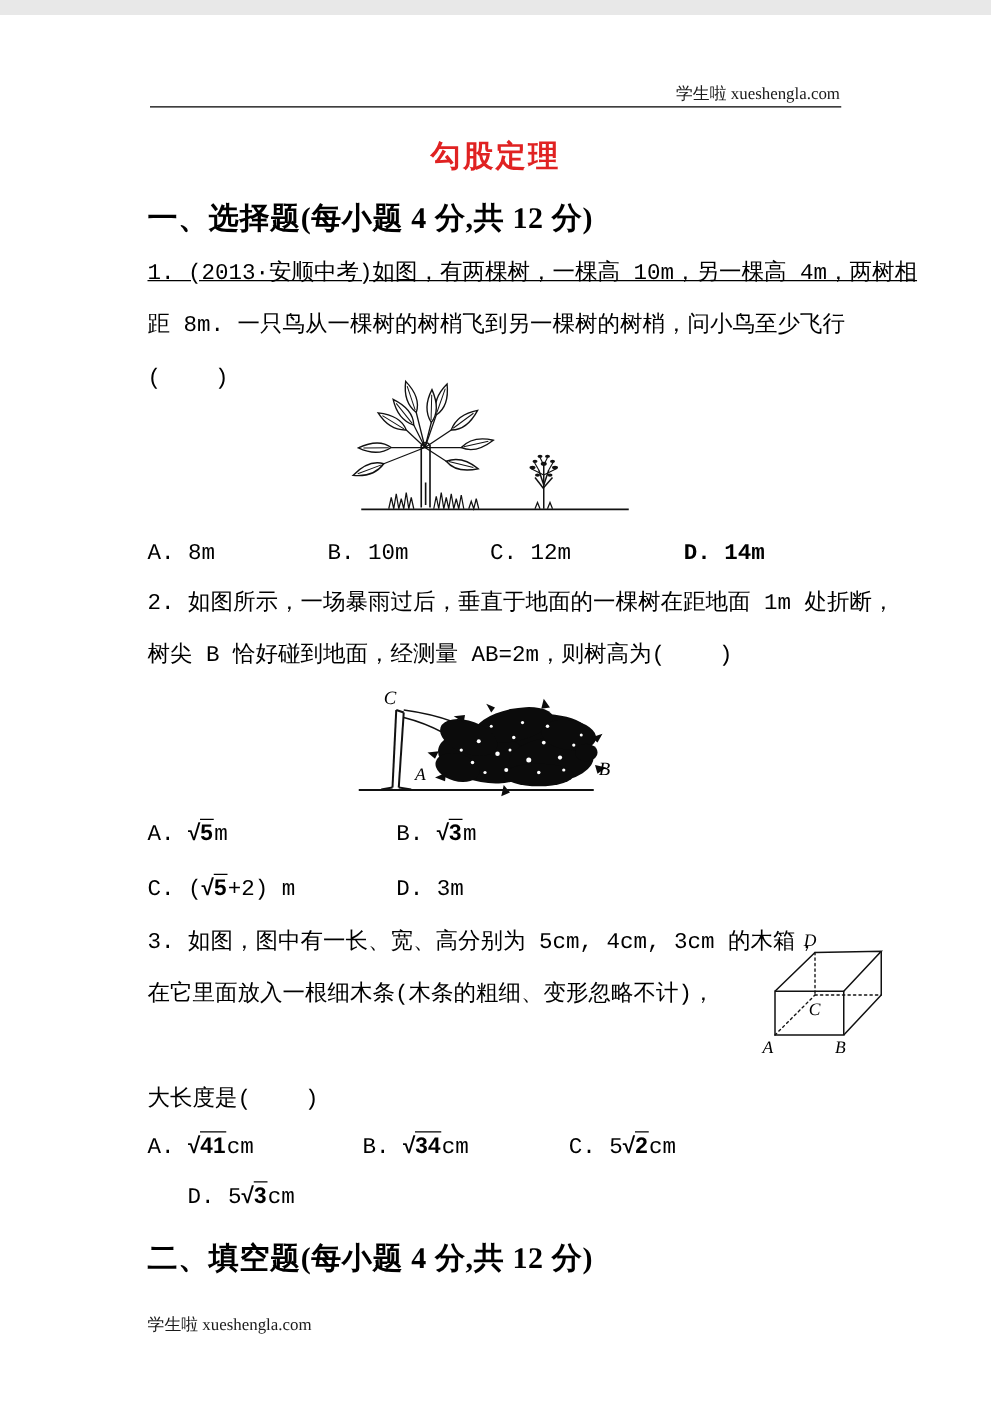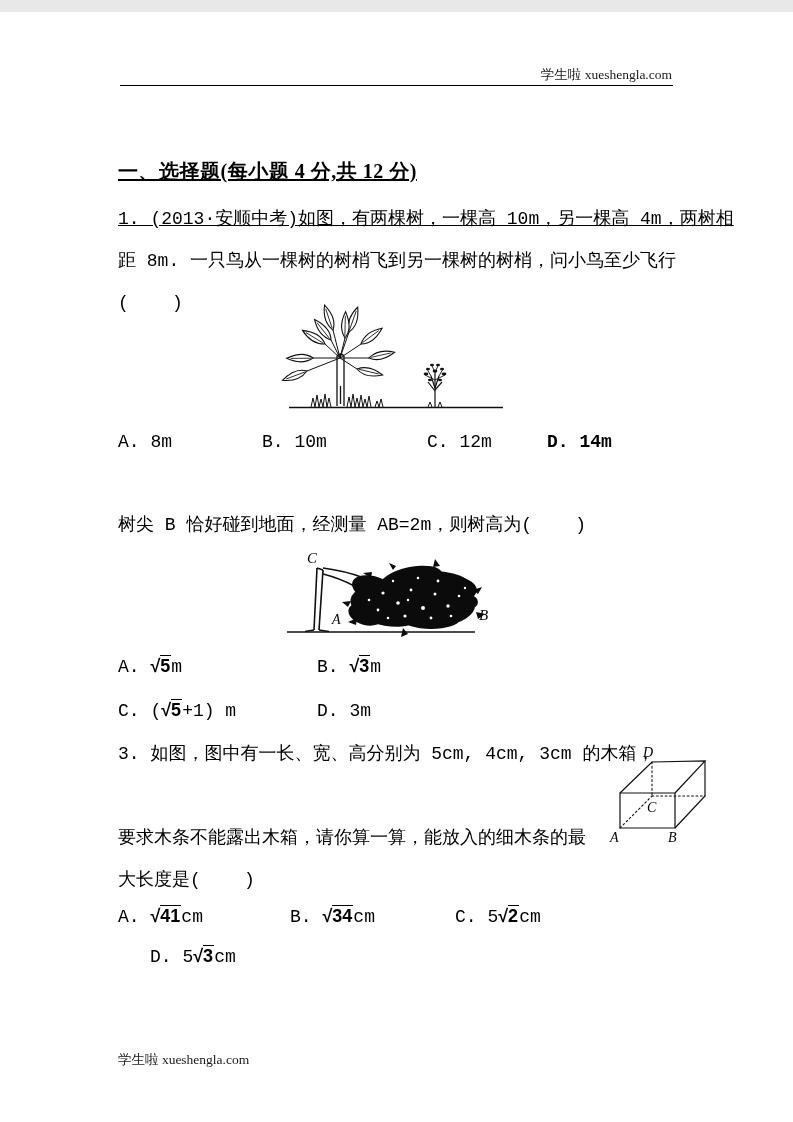--- a/index.html
+++ b/index.html
@@ -5,38 +5,39 @@
   html,body{margin:0;padding:0;background:#e8e8e8;}
   .page{
     position:relative;width:793px;height:1122px;margin:12px auto;
     background:#ffffff;overflow:hidden;color:#000;
     font-family:"Liberation Mono","DejaVu Sans Mono",serif;
   }
   .abs{position:absolute;white-space:pre;}
   .meta{font-family:"Liberation Serif",serif;font-size:13.5px;color:#1a1a1a;}
   .rule{position:absolute;border-top:1.6px solid #000;height:0;}
   .title{left:0;top:97px;width:793px;text-align:center;font-size:24px;font-weight:bold;letter-spacing:2px;font-family:"Liberation Serif",serif;}
-  .h2{font-family:"Liberation Serif",serif;font-size:20px;font-weight:bold;letter-spacing:0.5px;text-decoration:underline;}
+  .h2{font-family:"Liberation Serif",serif;font-size:24px;font-weight:bold;letter-spacing:0.5px;}
   .qline{font-size:18px;line-height:22px;}
   .opt{font-size:18px;}
   .sq-sign{font-family:"Liberation Sans","DejaVu Sans",sans-serif;font-weight:bold;}
   .sq-rad{font-family:"Liberation Sans","DejaVu Sans",sans-serif;font-weight:bold;border-top:1.6px solid #000;padding:0 1px 0 0;}
   .sq-rad:empty{border-top:none;padding:0;}
   svg{position:absolute;overflow:visible;}
   svg text{font-family:"Liberation Serif",serif;font-style:italic;fill:#000;}
   .stroke{stroke:#111;fill:none;}
 </style>
 </head>
 <body>
 
 <div class="page">
 
   <div class="abs meta" style="top:54px;right:121px;">学生啦 xueshengla.com</div>
   <div class="rule" style="left:120px;top:73px;width:553px;"></div>
 
+  <div class="abs title" style="color: rgb(224, 34, 34);">勾股定理</div>
 
   <div class="abs h2" style="left:118px;top:146px;">一、选择题(每小题 4 分,共 12 分)</div>
 
   <div class="abs qline" style="left:118px;top:196px;text-decoration:underline;">1. (2013·安顺中考)如图，有两棵树，一棵高 10m，另一棵高 4m，两树相</div>
   <div class="abs qline" style="left:118px;top:238px;">距 8m. 一只鸟从一棵树的树梢飞到另一棵树的树梢，问小鸟至少飞行</div>
   <div class="abs qline" style="left:118px;top:280px;">(    )</div>
 
   <svg style="left:285px;top:302px;" width="222" height="100" viewBox="0 0 222 100">
     <g>
 
@@ -141,23 +142,24 @@
       <g class="stroke" stroke-width="1">
         <path d="M4,93 l2,-5 l2,5"></path>
           <path d="M14,93 l2,-5 l2,5"></path>
       </g>
     </g>
     <line x1="4" y1="93.5" x2="218" y2="93.5" stroke="#111" stroke-width="1.5"></line>
   </svg>
 
   <span class="abs opt" style="left:118px;top:419px;"><span>A. 8m</span><span class="sq"><span class="sq-sign"></span><span class="sq-rad"></span></span><span></span></span>
   <span class="abs opt" style="left:262px;top:419px;"><span>B. 10m</span><span class="sq"><span class="sq-sign"></span><span class="sq-rad"></span></span><span></span></span>
-  <span class="abs opt" style="left:427px;top:419px;"><span>C. 12m</span><span class="sq"><span class="sq-sign"></span><span class="sq-rad"></span></span><span></span></span>
+  <span class="abs opt" style="left:392px;top:419px;"><span>C. 12m</span><span class="sq"><span class="sq-sign"></span><span class="sq-rad"></span></span><span></span></span>
   <span class="abs opt" style="left:547px;top:419px;font-weight:bold;"><span>D. 14m</span><span class="sq"><span class="sq-sign"></span><span class="sq-rad"></span></span><span></span></span>
 
+  <div class="abs qline" style="left:118px;top:460px;">2. 如图所示，一场暴雨过后，垂直于地面的一棵树在距地面 1m 处折断，</div>
   <div class="abs qline" style="left:118px;top:502px;">树尖 B 恰好碰到地面，经测量 AB=2m，则树高为(    )</div>
 
   <svg style="left:283px;top:536px;" width="215" height="92" viewBox="0 0 215 92">
 
     <g class="stroke" stroke-width="1.6">
       <path d="M34,20 L31,82"></path>
         <path d="M40,22 L36,82"></path>
       <path d="M31,82 L22,83.5"></path>
         <path d="M36,82 L46,83.5"></path>
       <path d="M34,20 L40,22"></path>
@@ -209,25 +211,25 @@
         <circle cx="105" cy="70" r="1.3"></circle>
     </g>
     <line x1="4" y1="84" x2="192" y2="84" stroke="#111" stroke-width="1.5"></line>
     <text x="24" y="15" font-size="15">C</text>
     <text x="49" y="76" font-size="14">A</text>
     <text x="196" y="72" font-size="15">B</text>
   </svg>
 
   <span class="abs opt" style="left:118px;top:644px;"><span>A. </span><span class="sq"><span class="sq-sign">√</span><span class="sq-rad">5</span></span><span>m</span></span>
   <span class="abs opt" style="left:317px;top:644px;"><span>B. </span><span class="sq"><span class="sq-sign">√</span><span class="sq-rad">3</span></span><span>m</span></span>
-  <span class="abs opt" style="left:118px;top:688px;"><span>C. (</span><span class="sq"><span class="sq-sign">√</span><span class="sq-rad">5</span></span><span>+1) m</span></span>
+  <span class="abs opt" style="left:118px;top:688px;"><span>C. (</span><span class="sq"><span class="sq-sign">√</span><span class="sq-rad">5</span></span><span>+2) m</span></span>
   <span class="abs opt" style="left:317px;top:688px;"><span>D. 3m</span><span class="sq"><span class="sq-sign"></span><span class="sq-rad"></span></span><span></span></span>
 
   <div class="abs qline" style="left:118px;top:731px;">3. 如图，图中有一长、宽、高分别为 5cm, 4cm, 3cm 的木箱，</div>
-  <div class="abs qline" style="left:118px;top:815px;">要求木条不能露出木箱，请你算一算，能放入的细木条的最</div>
+  <div class="abs qline" style="left:118px;top:773px;">在它里面放入一根细木条(木条的粗细、变形忽略不计)，</div>
   <div class="abs qline" style="left:118px;top:857px;">大长度是(    )</div>
 
   <svg style="left:605px;top:725px;" width="112" height="112" viewBox="0 0 112 112">
     <g class="stroke" stroke-width="1.2">
       <path d="M15,56 L70,56 L70,91 L15,91 Z"></path>
       <path d="M15,56 L47,25 L100,24 L70,56"></path>
       <path d="M100,24 L100,59 L70,91"></path>
     </g>
     <g class="stroke" stroke-width="1.1" stroke-dasharray="1.8,2.6" stroke-linecap="round">
       <path d="M47,25 L47,59"></path>
@@ -238,16 +240,17 @@
     <text x="42" y="75" font-size="14">C</text>
     <text x="5" y="105" font-size="14">A</text>
     <text x="63" y="105" font-size="14">B</text>
   </svg>
 
   <span class="abs opt" style="left:118px;top:894px;"><span>A. </span><span class="sq"><span class="sq-sign">√</span><span class="sq-rad">41</span></span><span>cm</span></span>
   <span class="abs opt" style="left:290px;top:894px;"><span>B. </span><span class="sq"><span class="sq-sign">√</span><span class="sq-rad">34</span></span><span>cm</span></span>
   <span class="abs opt" style="left:455px;top:894px;"><span>C. 5</span><span class="sq"><span class="sq-sign">√</span><span class="sq-rad">2</span></span><span>cm</span></span>
   <span class="abs opt" style="left:150px;top:934px;"><span>D. 5</span><span class="sq"><span class="sq-sign">√</span><span class="sq-rad">3</span></span><span>cm</span></span>
 
+  <div class="abs h2" style="left:118px;top:978px;">二、填空题(每小题 4 分,共 12 分)</div>
 
   <div class="abs meta" style="left:118px;top:1039px;">学生啦 xueshengla.com</div>
 
 </div>
 
 </body></html>

